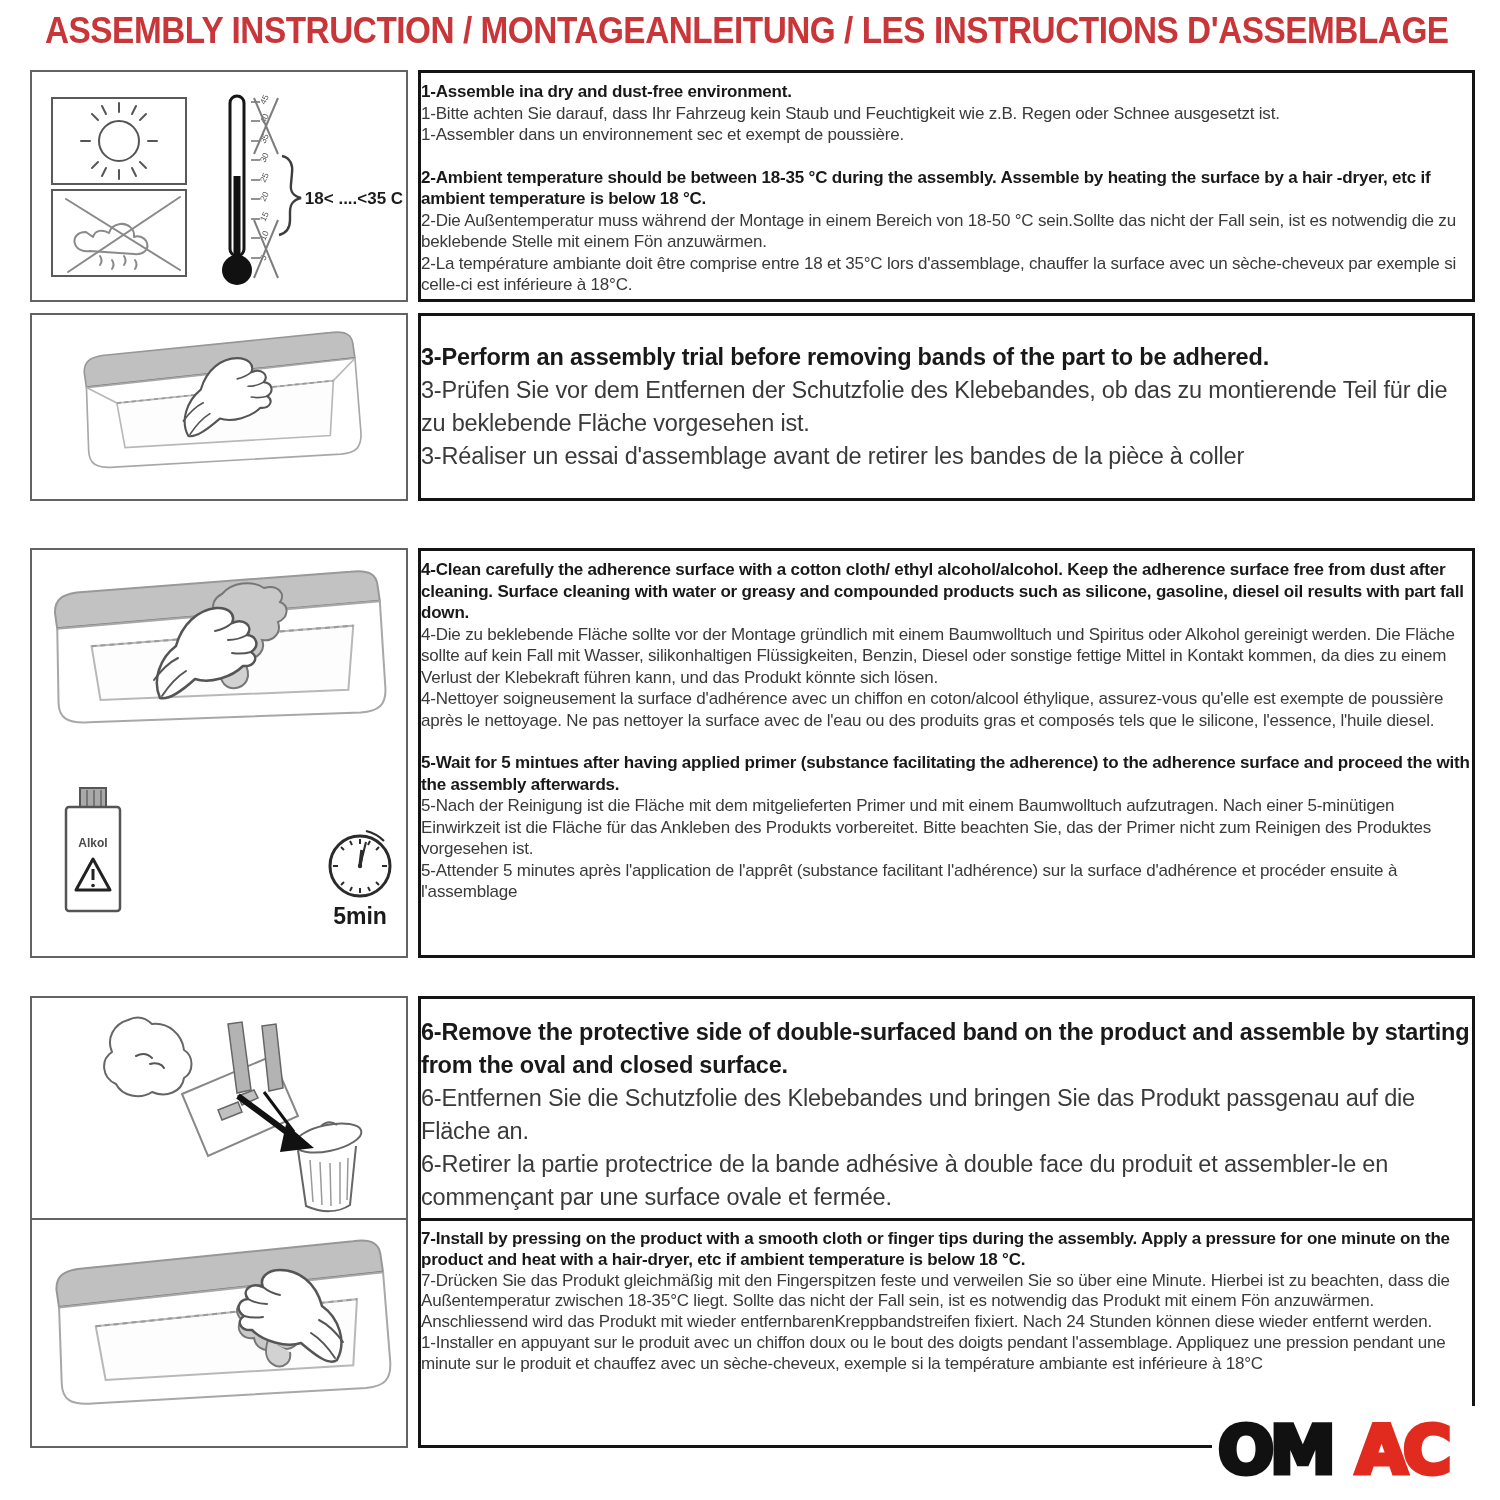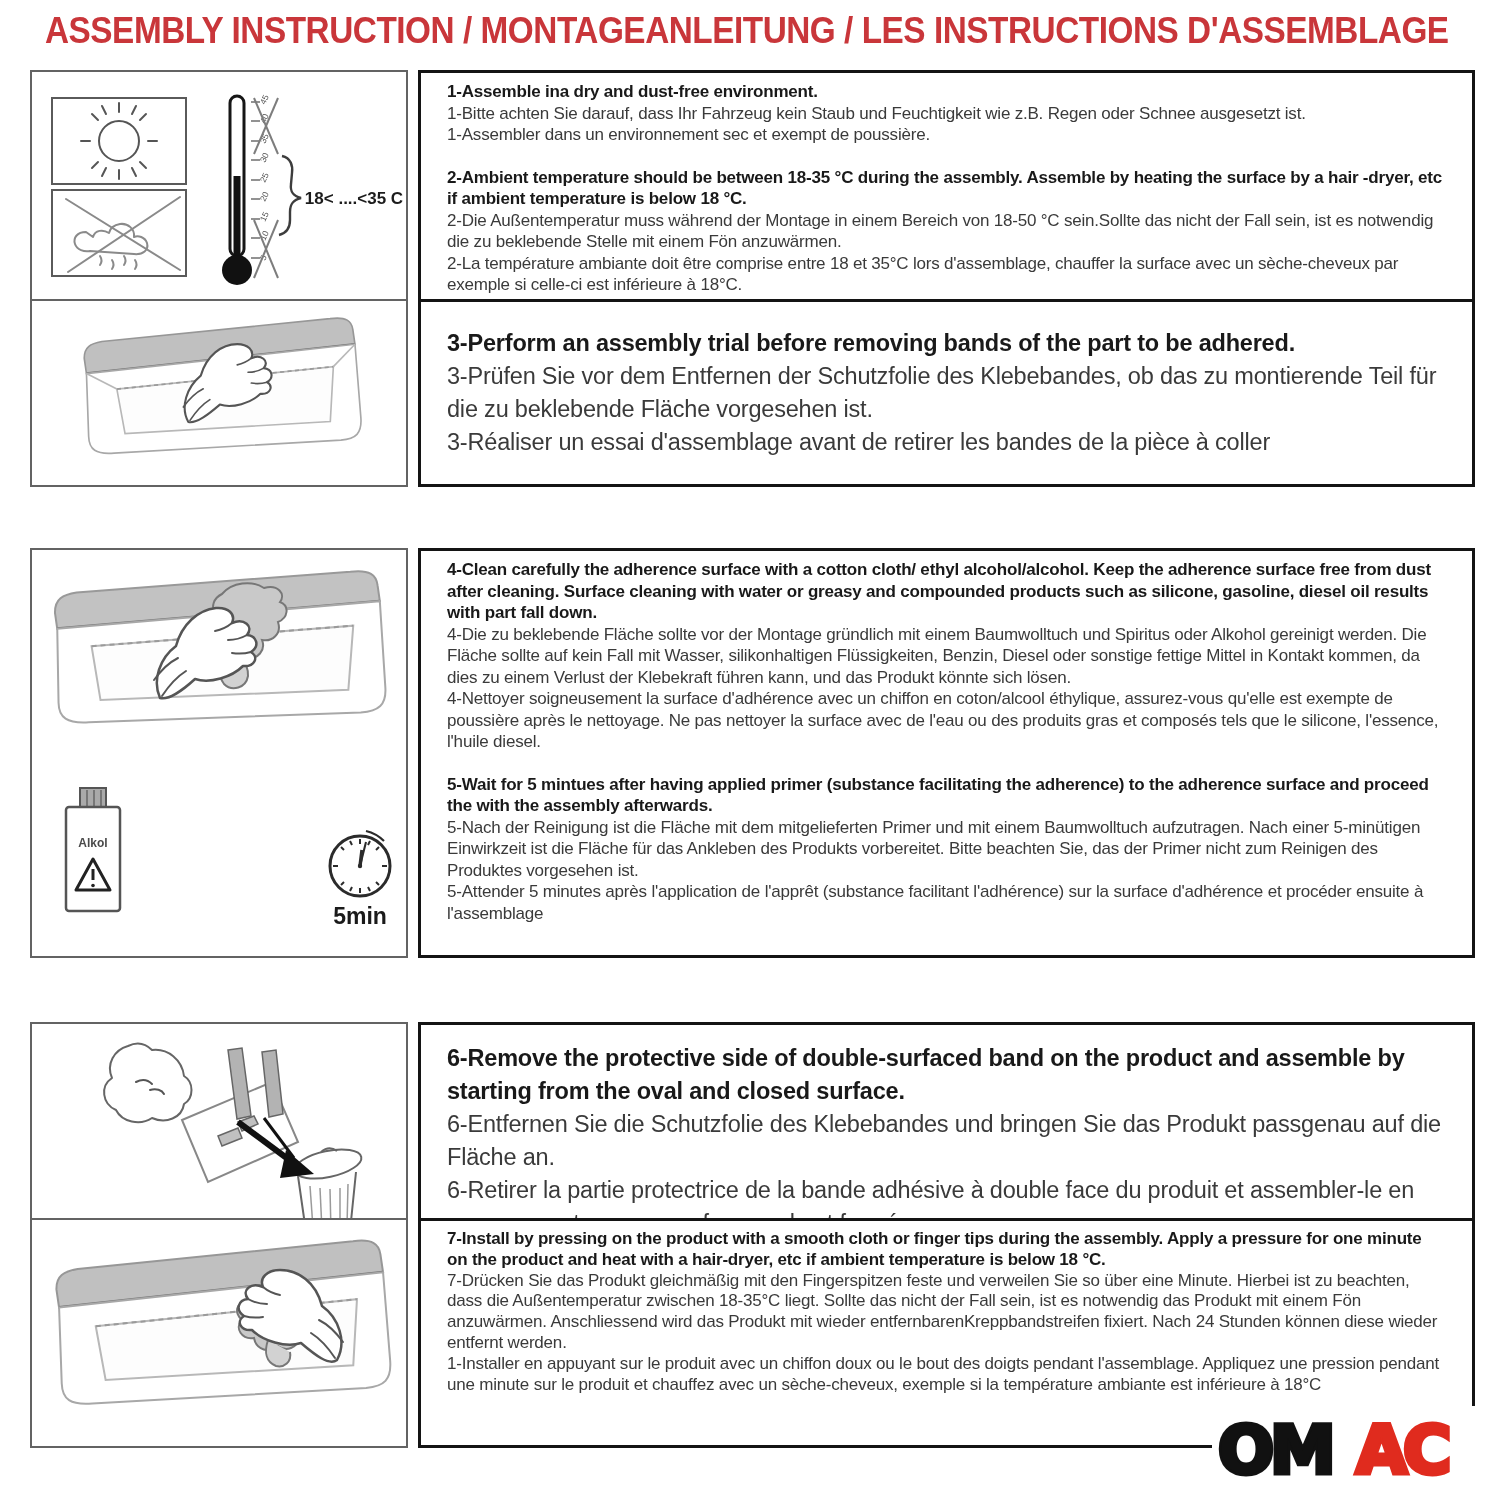--- a/index.html
+++ b/index.html
@@ -8,32 +8,32 @@
     width:1500px; height:1500px; position:relative; overflow:hidden;
     background:#ffffff; font-family:"Liberation Sans", sans-serif;
   }
   .title {
     position:absolute; left:45px; top:10px; white-space:nowrap;
     font-size:37px; font-weight:bold; letter-spacing:-0.5px;
     color:#c9363a; transform:scaleX(0.90); transform-origin:left center;
   }
   .row { position:absolute; left:30px; width:1445px; display:flex; gap:10px; }
   .r1 { top:70px;   height:232px; }
-  .r2 { top:299px;  height:188px; }
+  .r2 { top:313px;  height:188px; }
   .r3 { top:548px;  height:410px; }
-  .r4 { top:1022px;  height:237px; }
+  .r4 { top:996px;  height:237px; }
   .r5 { top:1218px; height:230px; }
   .illus {
     flex:0 0 378px; width:378px; border:2px solid #636363; background:#fff;
     display:flex; align-items:center; justify-content:center; overflow:hidden;
   }
   .illus svg { width:100%; height:100%; }
   .tbox {
     flex:1; border:3px solid #141414; background:#fff;
-    padding:8px 26px; color:#3a3a3a; overflow:hidden;
+    padding:8px 0; color:#3a3a3a; overflow:hidden;
   }
   .tbox p { margin:0; letter-spacing:-0.2px; }
   .tbox p.b { font-weight:bold; color:#191919; }
   .tbox p.gap { margin-top:21px; }
   .small p { font-size:17px;   line-height:21.5px; }
   .r5 .small p { line-height:20.8px; }
   .large p { font-size:23.5px; line-height:33px; }
   .center { display:flex; flex-direction:column; justify-content:center; }
   .logo {
     position:absolute; top:1406px; right:6px; width:282px; height:86px;

